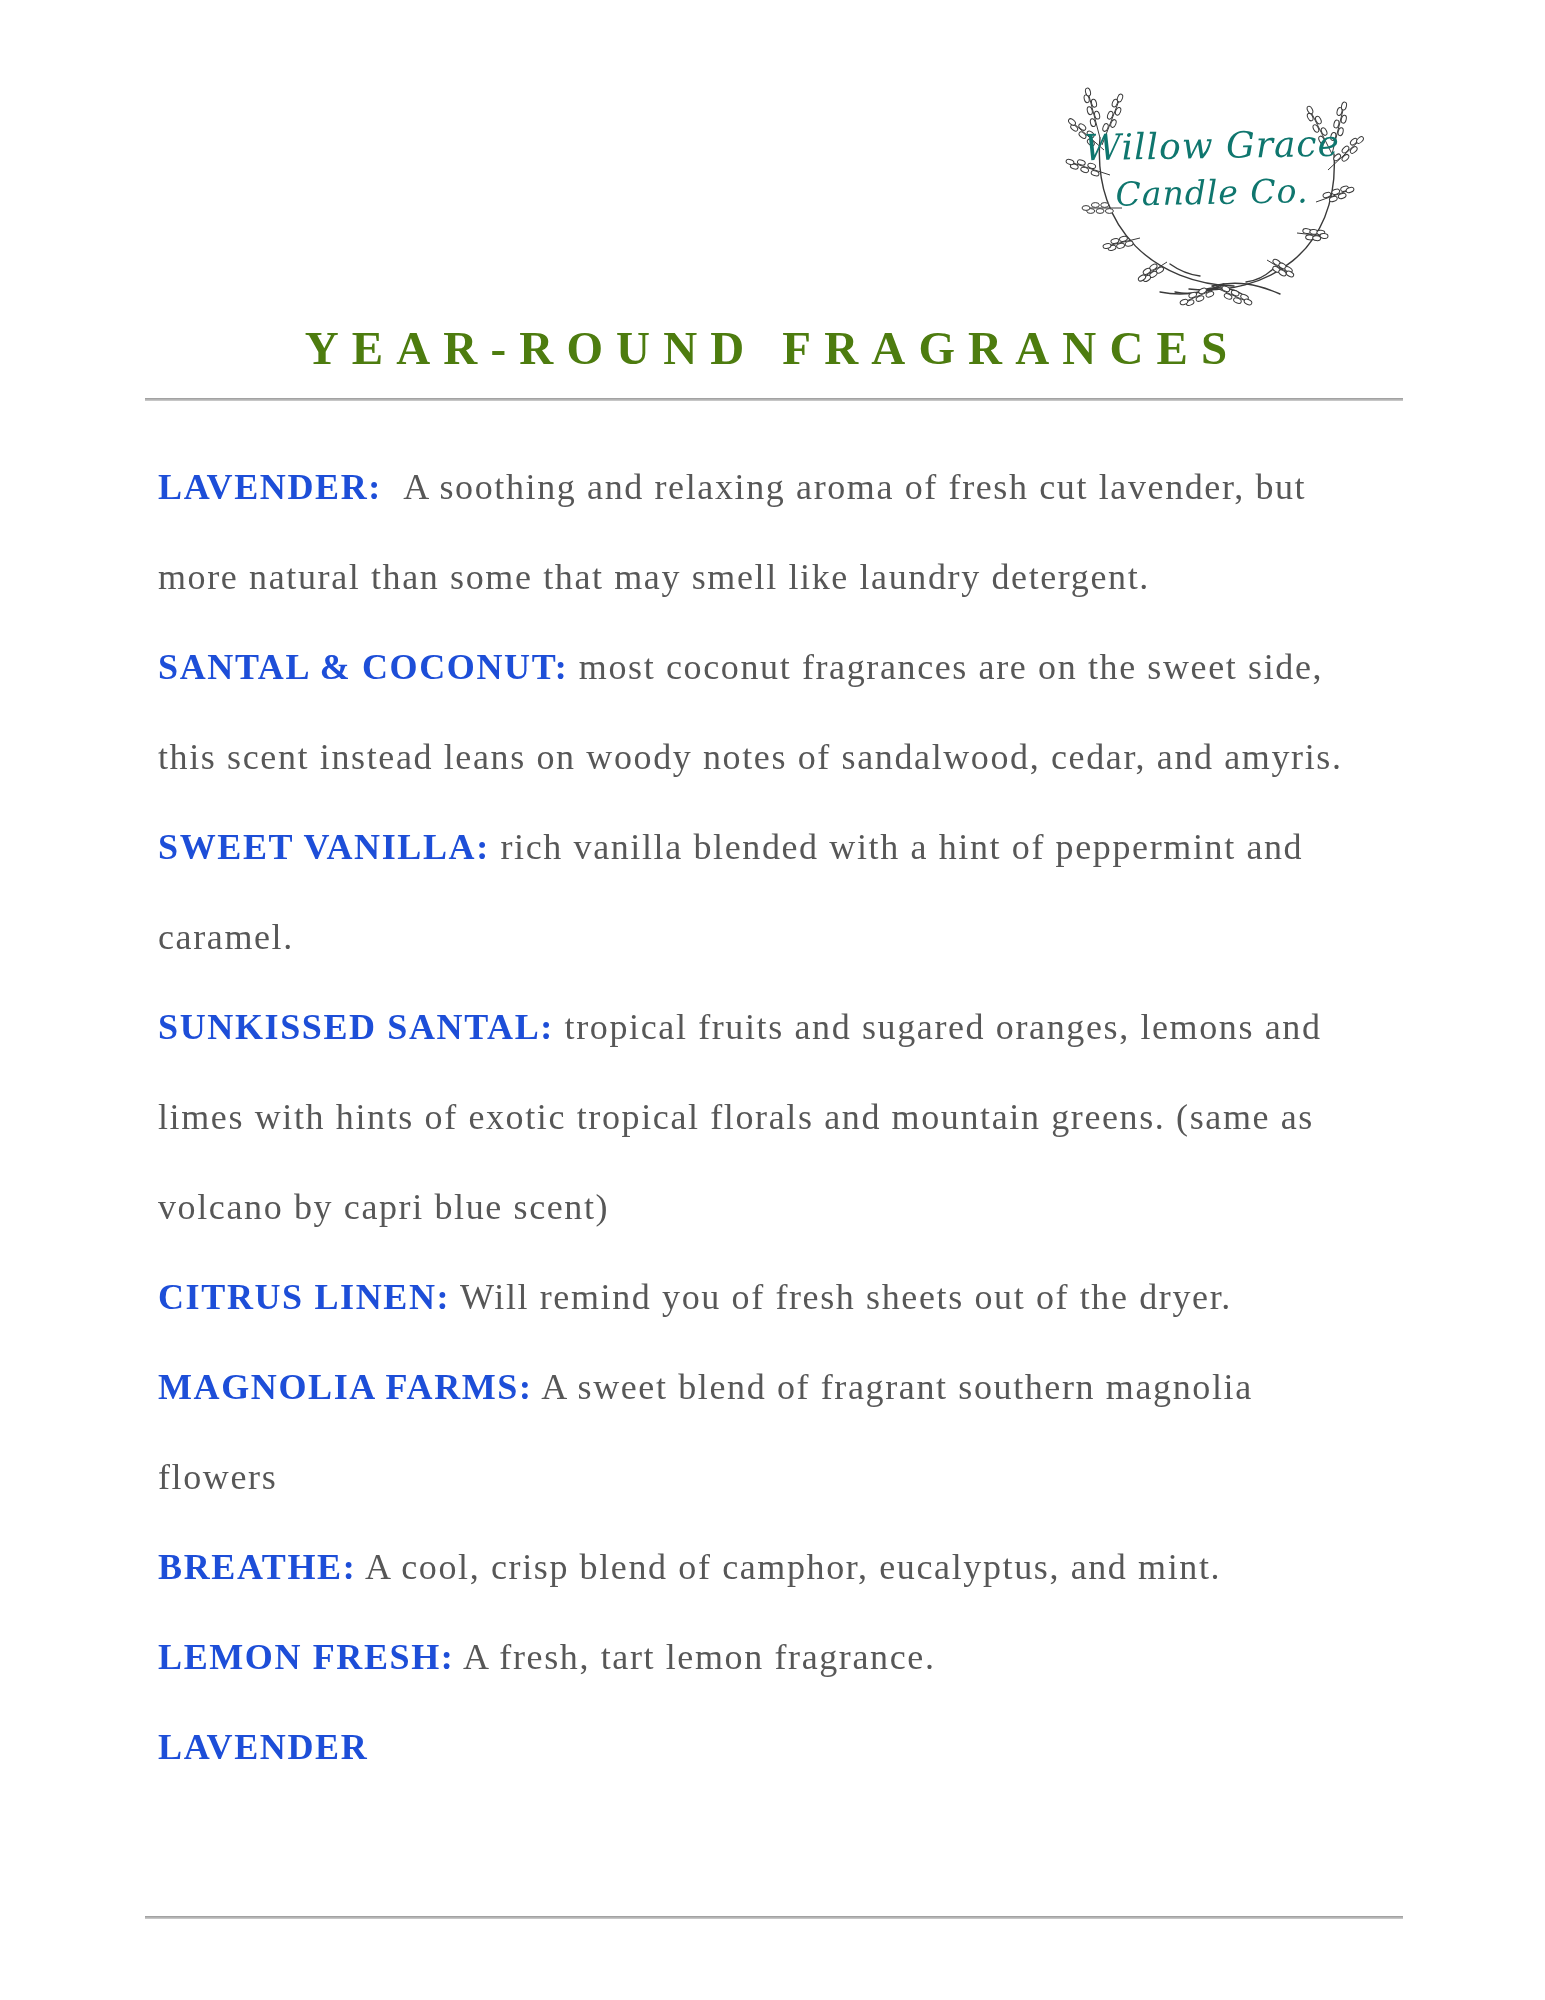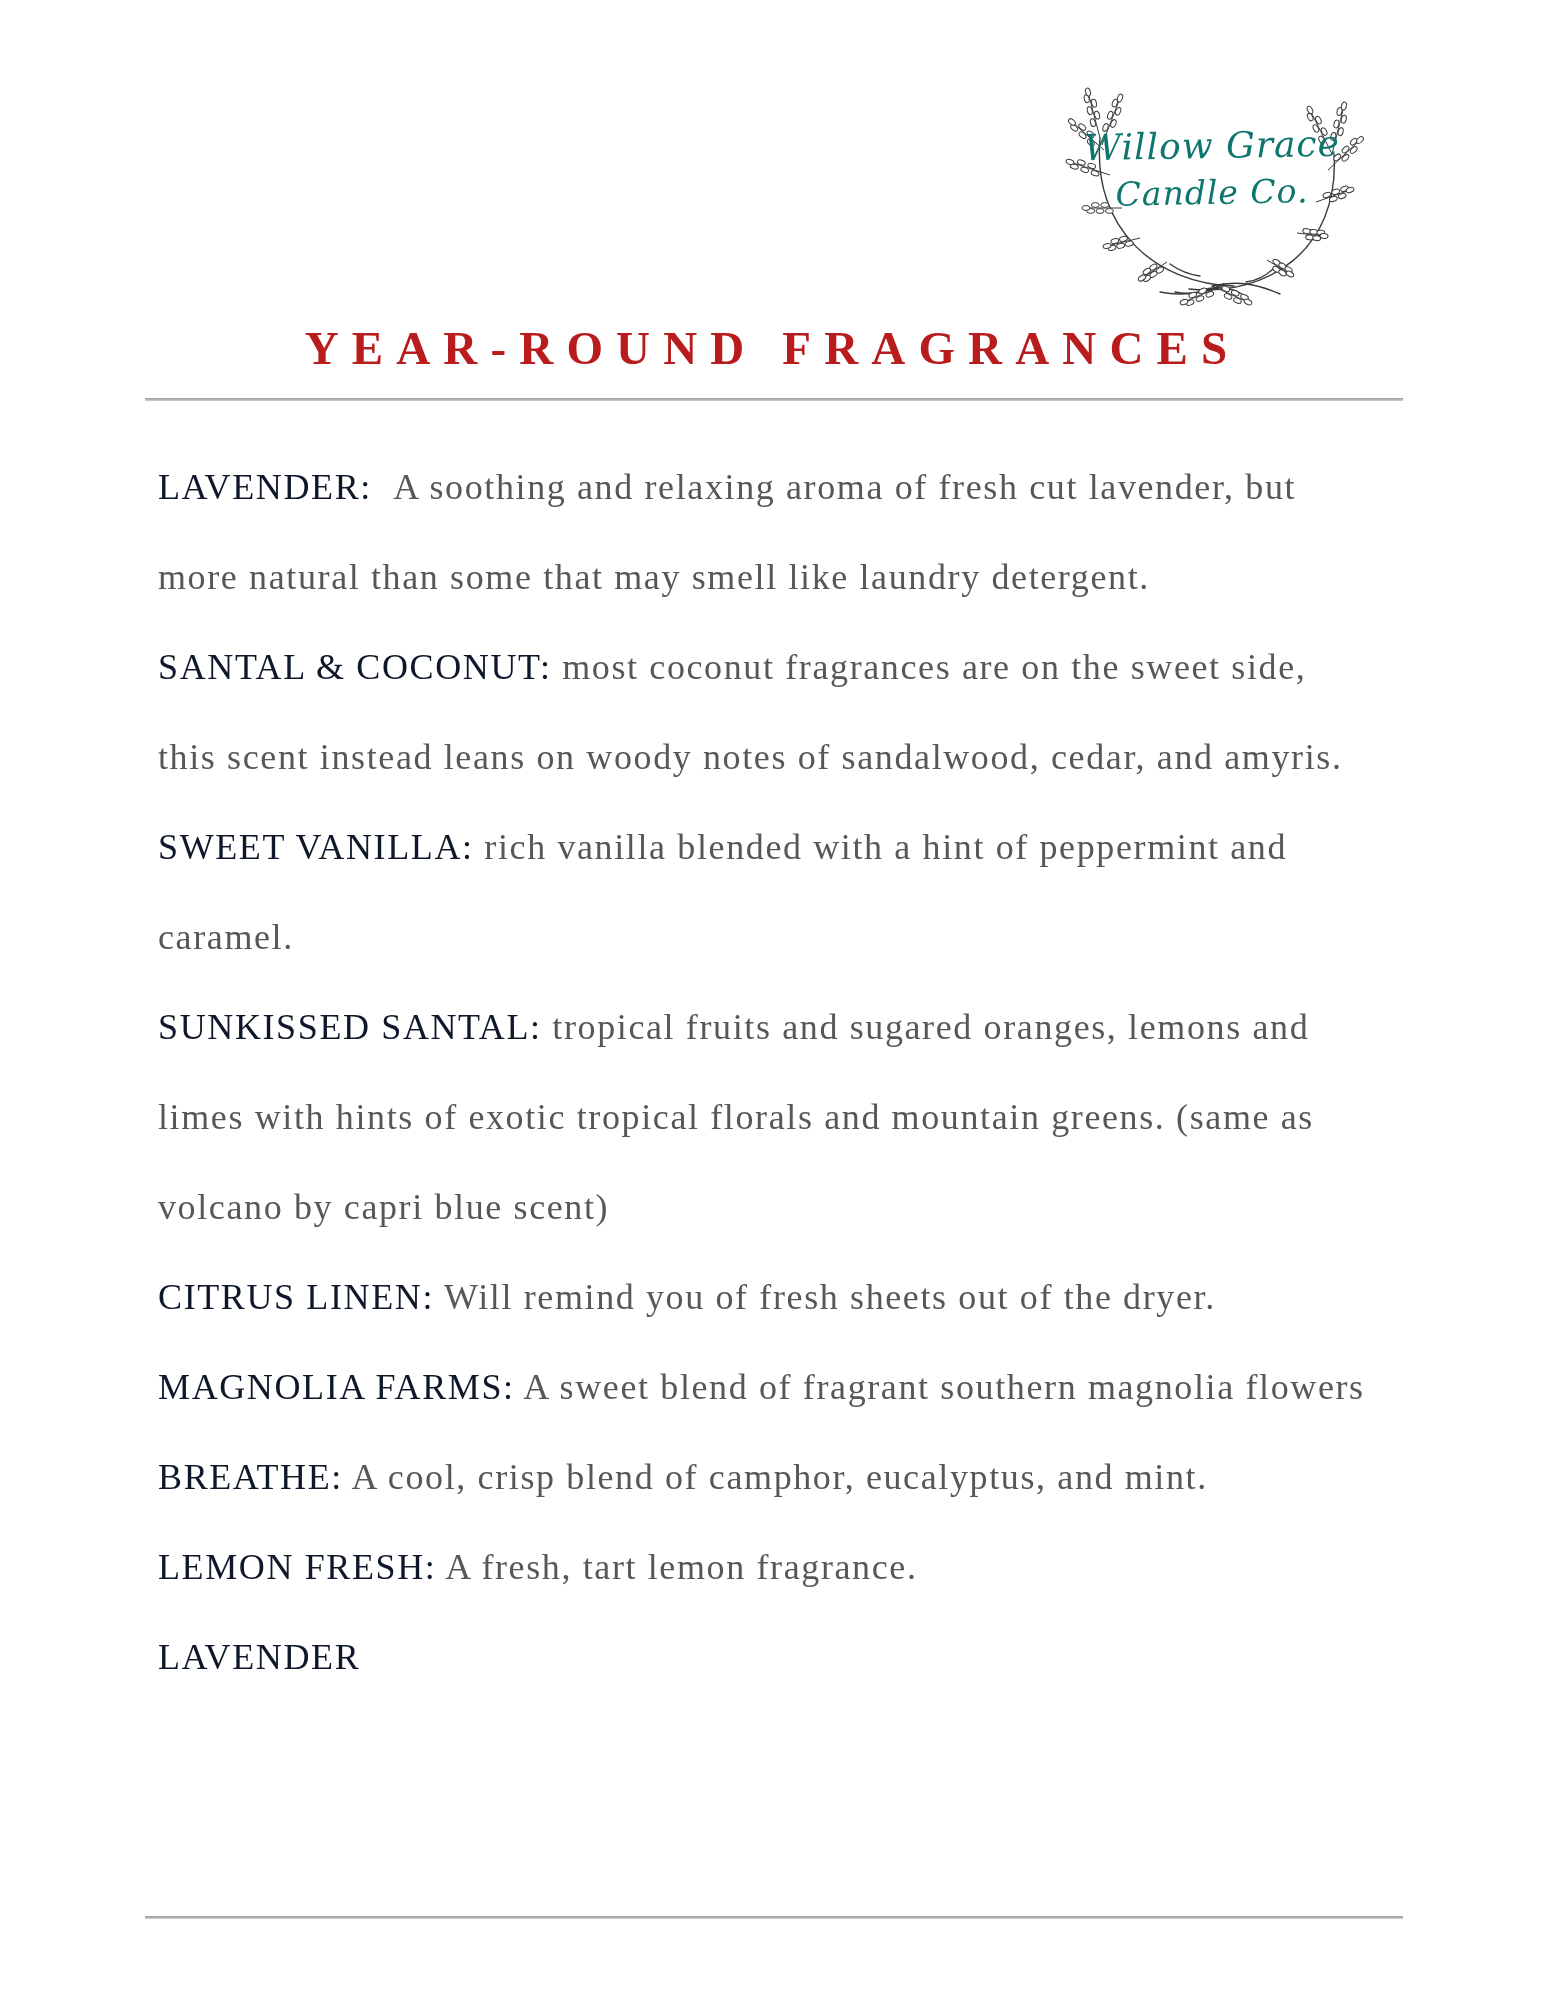--- a/index.html
+++ b/index.html
@@ -40,21 +40,21 @@
     top: 320px;
     left: 0;
     width: 100%;
     margin: 0;
     text-align: center;
     font-family: "Liberation Serif", serif;
     font-weight: 700;
     font-size: 47px;
     line-height: 1.2;
     letter-spacing: 0.28em;
-    color: #b91c1c;
+    color: #4d7c0f;
   }
 
   
   .rule {
     position: absolute;
     left: 145px;
     width: 1258px;
     height: 3px;
     background: linear-gradient(to bottom, #999999, #cfcfcf);
   }
@@ -69,22 +69,22 @@
     width: 1215px;
   }
   .list p {
     margin: 0;
     font-size: 36px;
     line-height: 90px;
     letter-spacing: 0.045em;
     color: #575757;
   }
   .f-label {
-    color: #0f172a;
-    font-weight: 400;
+    color: #1d4ed8;
+    font-weight: 700;
   }
 </style>
 </head>
 <body>
 
 <div class="page">
 
   <div class="logo">
     <svg id="wreath-svg" viewBox="0 0 320 258" xmlns="http://www.w3.org/2000/svg">
       <g stroke="#3a3a3a" fill="none" stroke-width="1.4" stroke-linecap="round">

